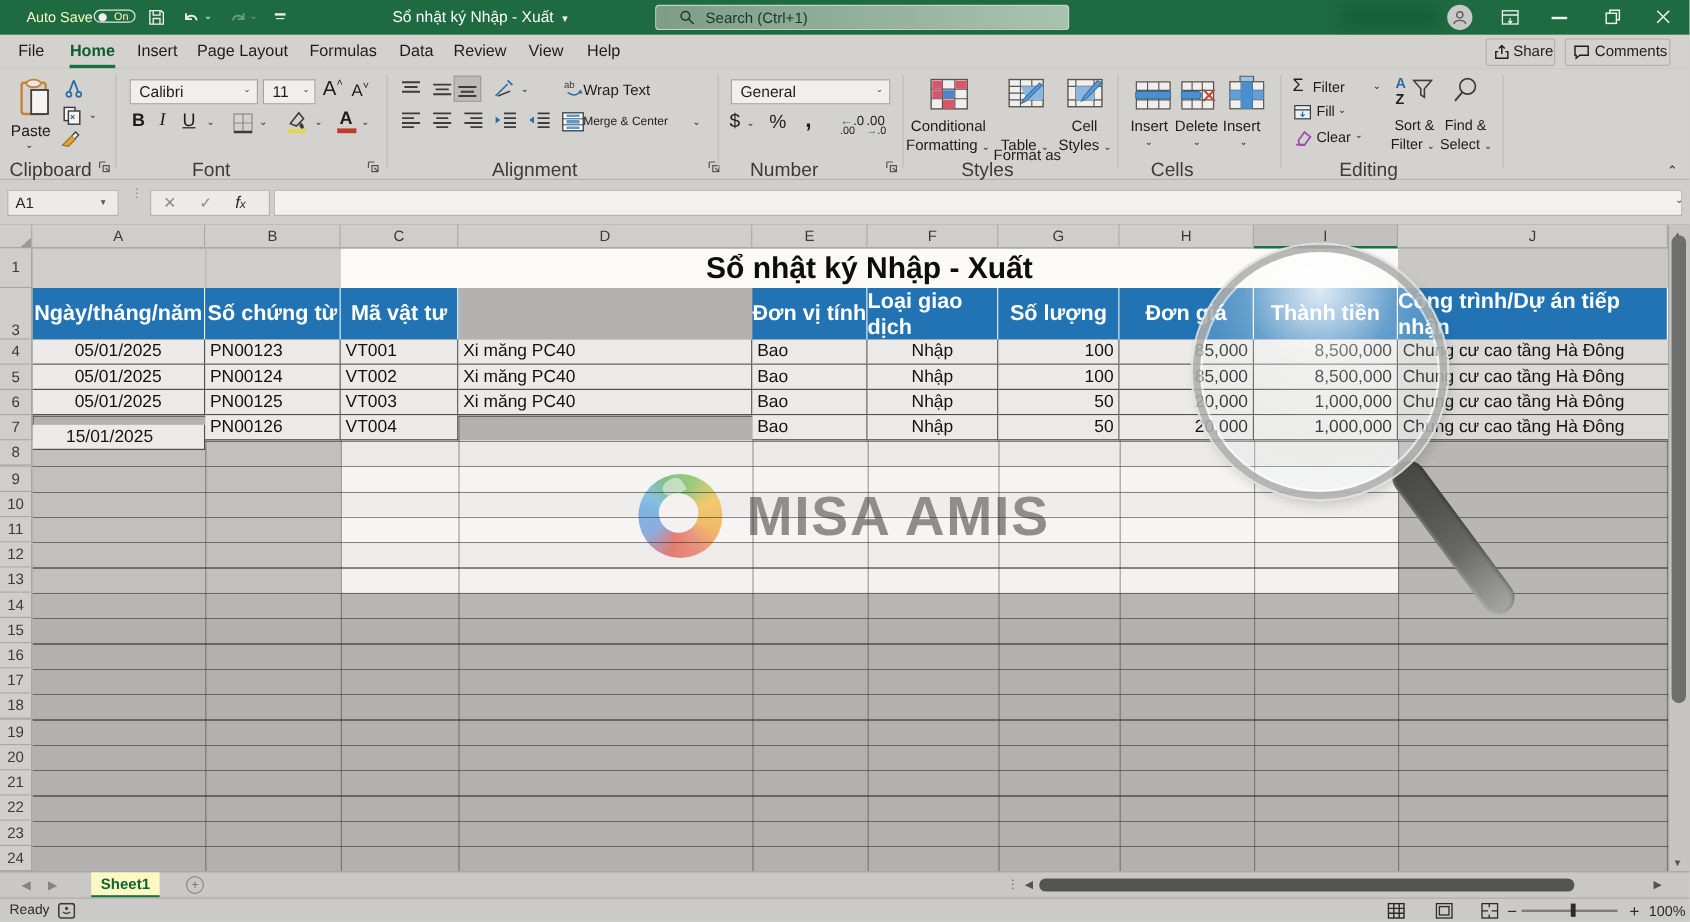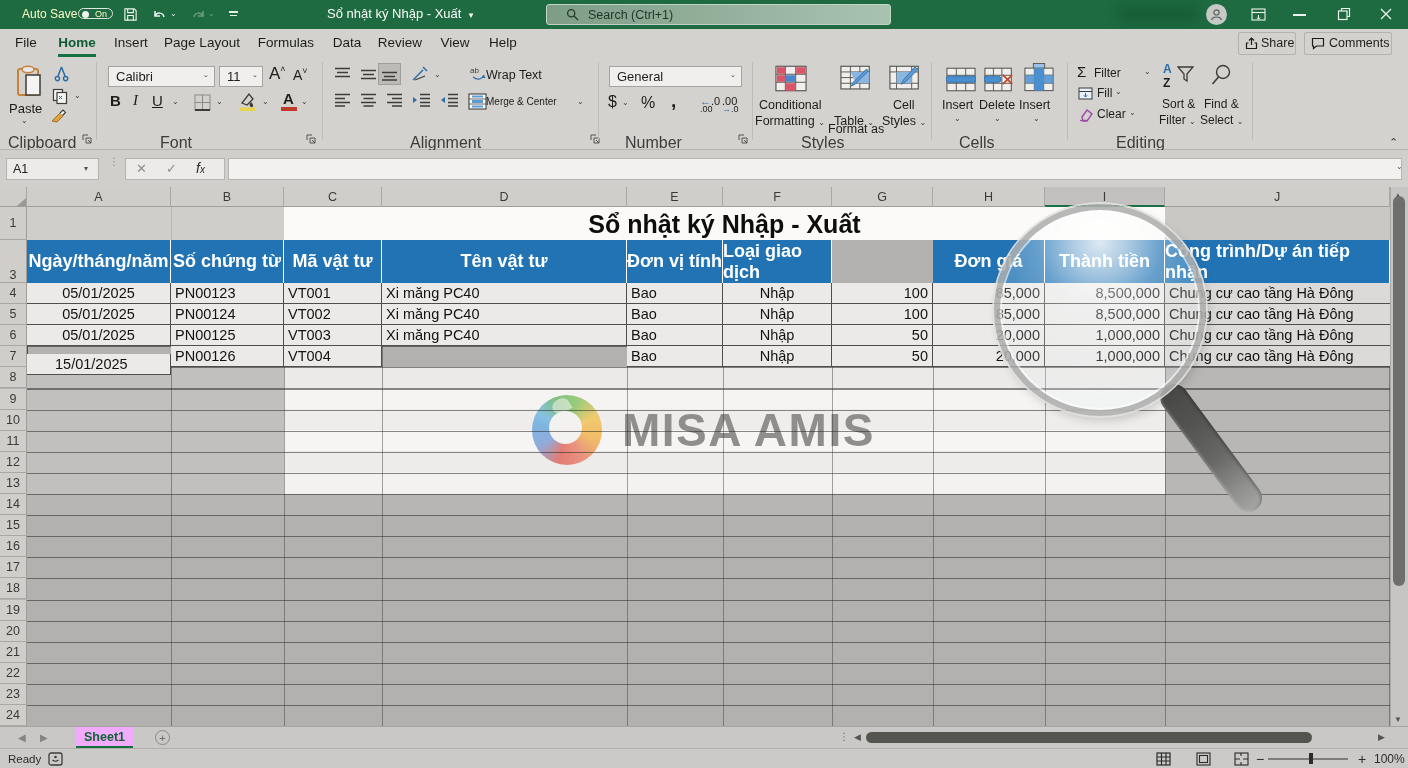--- a/index.html
+++ b/index.html
@@ -378,23 +378,23 @@
 
   <div class="abs" style="left:27px;top:20px;width:257px;height:33px;background:#cfcecb;"></div>
   <div class="abs" style="left:171px;top:20px;width:1px;height:33px;background:#bab9b6;"></div>
   <div class="abs" style="left:284px;top:20px;width:881px;height:33px;background:#fbfaf8;"></div>
   <div class="abs" style="left:1165px;top:20px;width:225px;height:33px;background:#c9c8c5;"></div>
   <div class="abs" style="left:284px;top:21px;width:881px;height:32px;font-size:25px;font-weight:bold;color:#0d0d0b;text-align:center;line-height:32px;">Sổ nhật ký Nhập - Xuất</div>
 
   <div class="bluecell" style="left:27px;top:53px;width:144px;height:43px;">Ngày/tháng/năm</div>
   <div class="bluecell" style="left:171px;top:53px;width:113px;height:43px;">Số chứng từ</div>
   <div class="bluecell" style="left:284px;top:53px;width:98px;height:43px;">Mã vật tư</div>
-  <div class="bluecell" style="left:382px;top:53px;width:245px;height:43px;">Tên vật tư</div>
   <div class="bluecell" style="left:627px;top:53px;width:96px;height:43px;">Đơn vị tính</div>
   <div class="bluecell" style="left:723px;top:53px;width:109px;height:43px;">Loại giao dịch</div>
+  <div class="bluecell" style="left:832px;top:53px;width:101px;height:43px;">Số lượng</div>
   <div class="bluecell" style="left:933px;top:53px;width:112px;height:43px;">Đơn giá</div>
   <div class="bluecell" style="left:1045px;top:53px;width:120px;height:43px;">Thành tiền</div>
   <div class="bluecell" style="left:1165px;top:53px;width:225px;height:43px;">Công trình/Dự án tiếp nhận</div>
 
   <div class="datacell" style="left:27px;top:96px;width:144px;height:21.1px;text-align:center;">05/01/2025</div>
   <div class="datacell" style="left:171px;top:96px;width:113px;height:21.1px;">PN00123</div>
   <div class="datacell" style="left:284px;top:96px;width:98px;height:21.1px;">VT001</div>
   <div class="datacell" style="left:382px;top:96px;width:245px;height:21.1px;">Xi măng PC40</div>
   <div class="datacell" style="left:627px;top:96px;width:96px;height:21.1px;">Bao</div>
   <div class="datacell" style="left:723px;top:96px;width:109px;height:21.1px;text-align:center;">Nhập</div>
@@ -480,21 +480,21 @@
   <div class="abs" style="left:1393px;top:9px;width:12px;height:390px;background:#6e6e6c;border-radius:6px;"></div>
   <div class="abs" style="left:1394px;top:528px;font-size:8px;color:#55554f;">▼</div>
 
   <div class="abs" style="left:1152px;top:200px;width:28px;height:152px;border-radius:14px;background:linear-gradient(to bottom,#474745,#535351 30%,#686866 58%,#8e8e8c 82%,#a6a6a4);transform:rotate(-36.5deg);transform-origin:14px 0px;box-shadow:inset 2px 0 2px rgba(255,255,255,.18), inset -2px 0 3px rgba(0,0,0,.25);"></div>
   <div class="abs" style="left:994px;top:17px;width:212px;height:212px;border-radius:50%;background:radial-gradient(circle at 50% 16%,rgba(255,255,255,.85) 0%,rgba(255,255,255,.6) 16%,rgba(250,253,255,.32) 32%,rgba(246,251,253,.2) 50%,rgba(240,247,250,.16) 68%,rgba(230,241,245,.3) 90%,rgba(222,234,238,.42) 100%);border:6px solid rgba(172,172,170,.85);box-shadow:0 0 0 2px rgba(225,225,223,.9), inset 0 0 0 2px rgba(255,255,255,.6), 3px 5px 9px rgba(70,70,70,.22);"></div>
 </div>
 
 <div id="sheetbar">
   <span class="abs" style="left:18px;top:5px;font-size:10px;color:#85847f;">◀</span>
   <span class="abs" style="left:40px;top:5px;font-size:10px;color:#85847f;">▶</span>
-  <span class="abs" style="left:76px;top:0px;width:57px;height:21px;background:#f0abfc;border-bottom:2.5px solid #15703f;font-size:12.5px;font-weight:bold;color:#116334;text-align:center;line-height:20px;">Sheet1</span>
+  <span class="abs" style="left:76px;top:0px;width:57px;height:21px;background:#fef9c3;border-bottom:2.5px solid #15703f;font-size:12.5px;font-weight:bold;color:#116334;text-align:center;line-height:20px;">Sheet1</span>
   <span class="abs" style="left:155px;top:3px;width:15px;height:15px;border:1px solid #8a8987;border-radius:50%;color:#6e6d6b;font-size:11px;text-align:center;line-height:14px;">+</span>
   <span class="abs" style="left:839px;top:4px;font-size:10px;color:#6e6d6b;">⋮</span>
   <span class="abs" style="left:854px;top:5px;font-size:9px;color:#55554f;">◀</span>
   <span class="abs" style="left:866px;top:5px;width:446px;height:11px;background:#55554f;border-radius:6px;"></span>
   <span class="abs" style="left:1378px;top:5px;font-size:9px;color:#55554f;">▶</span>
 </div>
 
 <div id="statusbar">
   <span class="abs" style="left:8px;top:4px;font-size:11.5px;">Ready</span>
   <svg class="abs" style="left:48px;top:3px;" width="15" height="14" viewBox="0 0 15 14">

